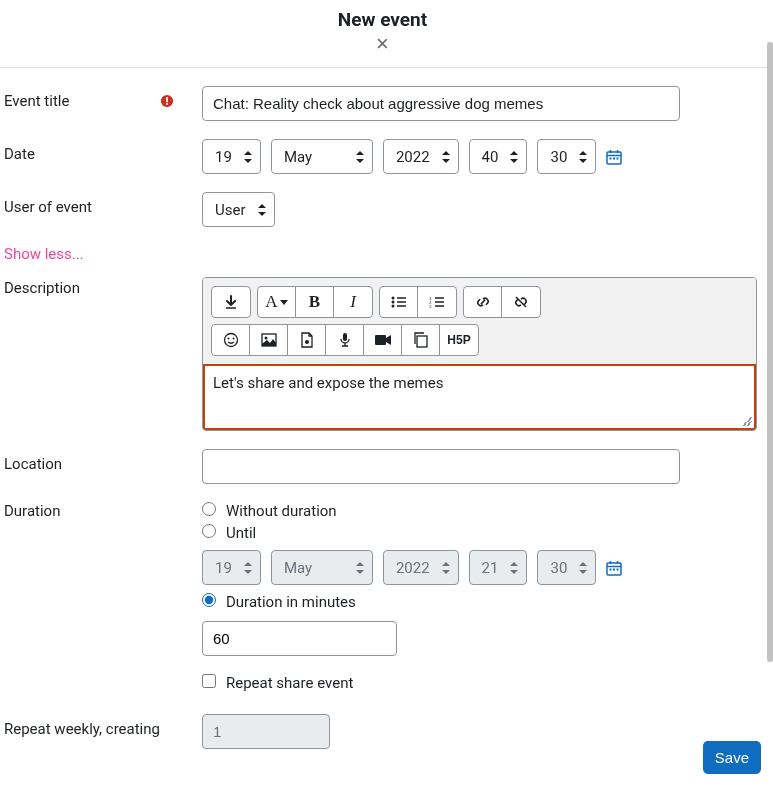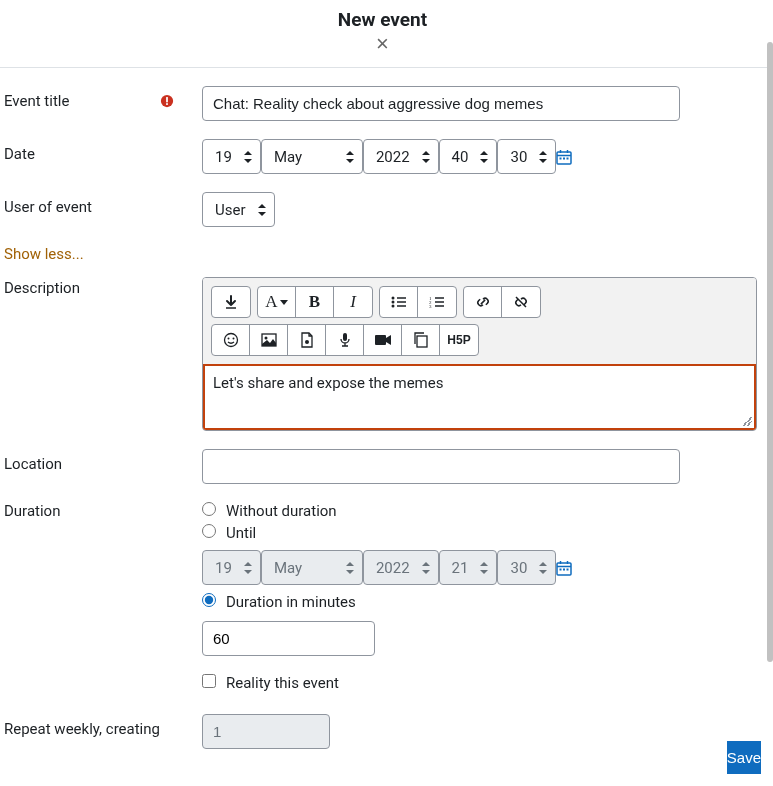--- a/index.html
+++ b/index.html
@@ -68,20 +68,21 @@
     height: 35px;
     padding: 5px 10px;
     border: 1px solid #8f959e;
     border-radius: 4px;
     font-size: 15px;
     color: #1d2125;
   }
   .select-group {
     display: inline-flex;
     align-items: center;
+    gap: 10px;
     flex-wrap: wrap;
   }
   .select-box {
     position: relative;
     display: inline-flex;
     align-items: center;
     height: 35px;
     border: 1px solid #8f959e;
     border-radius: 4px;
     background: #fff;
@@ -104,21 +105,21 @@
   .wide-select { min-width: 102px; }
   .xwide-select { min-width: 88px; }
   .narrow-select { min-width: 24px; }
   .calendar-btn {
     color: #0f6cbf;
     cursor: pointer;
     display: inline-flex;
     align-items: center;
   }
   .show-less {
-    color: #a16207;
+    color: #ec4899;
     font-size: 15px;
     cursor: pointer;
     margin: 0 0 14px 0;
     display: inline-block;
   }
   .editor-wrap {
     border: 1px solid #8f959e;
     border-radius: 4px;
     width: 555px;
     overflow: hidden;
@@ -174,21 +175,21 @@
     gap: 10px;
     margin-bottom: 4px;
     font-size: 15px;
   }
   input[type="radio"], input[type="checkbox"] {
     width: 14px; height: 14px;
     accent-color: #0f6cbf;
     margin:0;
   }
   .duration-minutes-input {
-    width: 173px;
+    width: 195px;
     height: 35px;
     padding: 5px 10px;
     border: 1px solid #8f959e;
     border-radius: 4px;
     font-size: 15px;
     margin-top: 6px;
   }
   .repeat-input {
     width: 128px;
     height: 35px;
@@ -202,22 +203,22 @@
   .footer {
     position: absolute;
     bottom: 0;
     right: 0;
     padding: 8px 12px 12px 0;
   }
   .save-btn {
     background: #0f6cbf;
     color: #fff;
     border: none;
-    border-radius: 0;
-    padding: 8px 0;
+    border-radius: 5px;
+    padding: 8px 12px;
     font-size: 15px;
     cursor: pointer;
   }
   .scrollbar-fake {
     position:absolute;
     top:42px; right:0;
     width:6px; height:688px;
     background: transparent;
   }
   .scrollbar-thumb{
@@ -528,21 +529,21 @@
       <input type="text" class="duration-minutes-input" value="60" style="">
     </div>
   </div>
 
   
   <div class="form-row" style="margin-top:8px;">
     <div class="form-label-col"></div>
     <div class="form-control-col">
       <div class="radio-row">
         <input type="checkbox" style="">
-        <span>Reality this event</span>
+        <span>Repeat share event</span>
       </div>
     </div>
   </div>
 
   
   <div class="form-row" style="margin-top:12px;">
     <div class="form-label-col">
       <span class="form-label">Repeat weekly, creating</span>
     </div>
     <div class="form-control-col">

